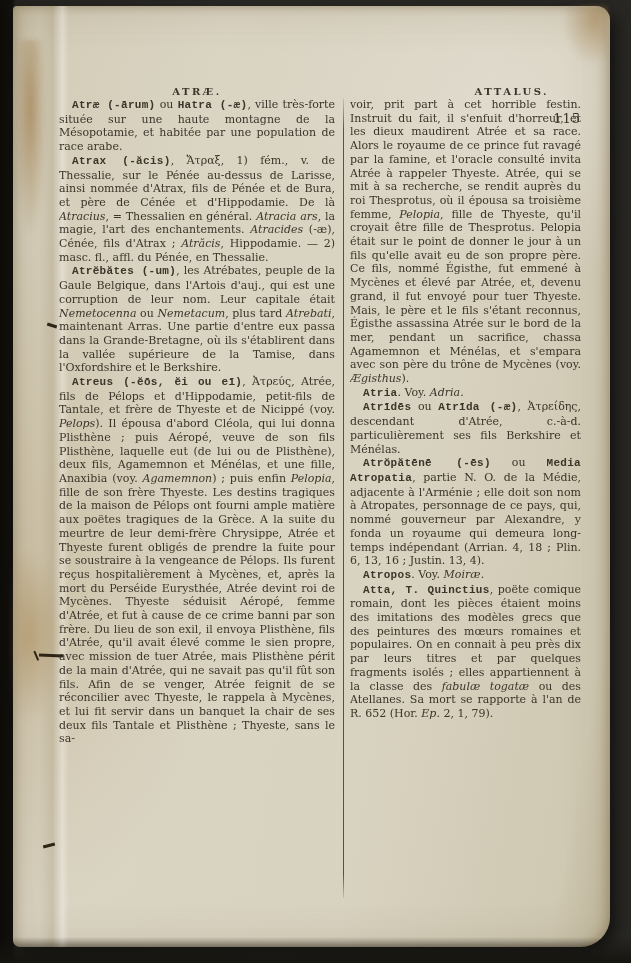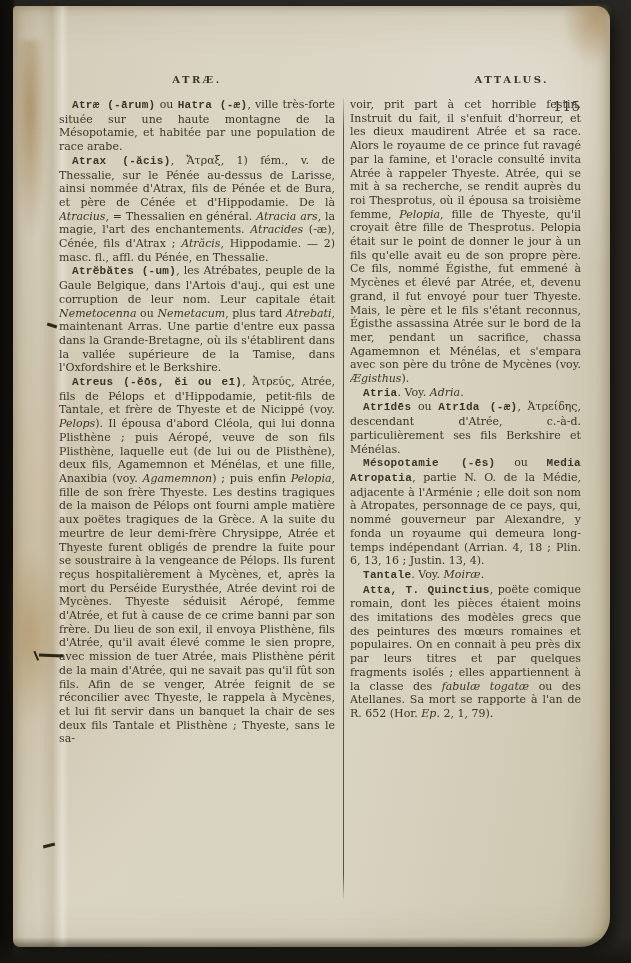--- a/index.html
+++ b/index.html
@@ -30,21 +30,21 @@
   .stain-corner{position:absolute;right:2px;top:0;width:46px;height:60px;
     background:radial-gradient(ellipse at 70% 20%,rgba(150,112,56,.5),rgba(150,112,56,0) 70%);filter:blur(2px);}
   .stitch{position:absolute;background:#2d2516;}
   .stitch-1{left:34px;top:318px;width:10px;height:3px;transform:rotate(18deg);}
   .stitch-2{left:26px;top:648px;width:24px;height:3px;transform:rotate(2deg);}
   .stitch-2:after{content:"";position:absolute;left:-4px;top:-4px;width:6px;height:10px;
     border-left:2px solid #2d2516;transform:rotate(-25deg);}
   .stitch-3{left:30px;top:838px;width:12px;height:3px;transform:rotate(-14deg);}
 
   
-  .running-head{position:absolute;top:68px;left:46px;width:522px;height:20px;
+  .running-head{position:absolute;top:80px;left:46px;width:522px;height:20px;
     color:#3a352b;font-size:10px;font-weight:700;letter-spacing:2.5px;}
   .rh-left{position:absolute;left:0;width:276px;text-align:center;}
   .rh-right{position:absolute;left:290px;width:200px;text-align:right;}
   .rh-num{position:absolute;right:0;top:-3px;font-size:13px;font-weight:400;letter-spacing:1px;margin-top:28px;}
 
   
   .text-block{position:absolute;left:46px;top:92px;width:522px;height:806px;
     overflow:hidden;color:#3b352a;font-size:11px;line-height:13.7px;
     text-align:justify;display:flex;}
   .col{overflow:hidden;}
@@ -81,19 +81,19 @@
           <p class="entry"><span class="hw">Atræ (-ārum)</span><span> ou </span><span class="hw">Hatra (-æ)</span><span>, ville très-forte située sur une haute montagne de la Mésopotamie, et habitée par une population de race arabe.</span></p>
           <p class="entry"><span class="hw">Atrax (-ăcis)</span><span>, Ἄτραξ, 1) fém., v. de Thessalie, sur le Pénée au-dessus de Larisse, ainsi nommée d'Atrax, fils de Pénée et de Bura, et père de Cénée et d'Hippodamie. De là </span><span class="it">Atracius</span><span>, = Thessalien en général. </span><span class="it">Atracia ars</span><span>, la magie, l'art des enchantements. </span><span class="it">Atracides</span><span> (-æ), Cénée, fils d'Atrax ; </span><span class="it">Atrăcis</span><span>, Hippodamie. — 2) masc. fl., affl. du Pénée, en Thessalie.</span></p>
           <p class="entry"><span class="hw">Atrĕbătes (-um)</span><span>, les Atrébates, peuple de la Gaule Belgique, dans l'Artois d'auj., qui est une corruption de leur nom. Leur capitale était </span><span class="it">Nemetocenna</span><span> ou </span><span class="it">Nemetacum</span><span>, plus tard </span><span class="it">Atrebati</span><span>, maintenant Arras. Une partie d'entre eux passa dans la Grande-Bretagne, où ils s'établirent dans la vallée supérieure de la Tamise, dans l'Oxfordshire et le Berkshire.</span></p>
           <p class="entry"><span class="hw">Atreus (-ĕōs, ĕi ou eī)</span><span>, Ἀτρεύς, Atrée, fils de Pélops et d'Hippodamie, petit-fils de Tantale, et frère de Thyeste et de Nicippé (voy. </span><span class="it">Pelops</span><span>). Il épousa d'abord Cléola, qui lui donna Plisthène ; puis Aéropé, veuve de son fils Plisthène, laquelle eut (de lui ou de Plisthène), deux fils, Agamemnon et Ménélas, et une fille, Anaxibia (voy. </span><span class="it">Agamemnon</span><span>) ; puis enfin </span><span class="it">Pelopia</span><span>, fille de son frère Thyeste. Les destins tragiques de la maison de Pélops ont fourni ample matière aux poëtes tragiques de la Grèce. A la suite du meurtre de leur demi-frère Chrysippe, Atrée et Thyeste furent obligés de prendre la fuite pour se soustraire à la vengeance de Pélops. Ils furent reçus hospitalièrement à Mycènes, et, après la mort du Perséide Eurysthée, Atrée devint roi de Mycènes. Thyeste séduisit Aéropé, femme d'Atrée, et fut à cause de ce crime banni par son frère. Du lieu de son exil, il envoya Plisthène, fils d'Atrée, qu'il avait élevé comme le sien propre, avec mission de tuer Atrée, mais Plisthène périt de la main d'Atrée, qui ne savait pas qu'il fût son fils. Afin de se venger, Atrée feignit de se réconcilier avec Thyeste, le rappela à Mycènes, et lui fit servir dans un banquet la chair de ses deux fils Tantale et Plisthène ; Thyeste, sans le sa-</span></p>
         </div>
       <div class="col-rule"></div>
       <div class="col col-right">
           <p class="entry no-indent"><span>voir, prit part à cet horrible festin. Instruit du fait, il s'enfuit d'horreur, et les dieux maudirent Atrée et sa race. Alors le royaume de ce prince fut ravagé par la famine, et l'oracle consulté invita Atrée à rappeler Thyeste. Atrée, qui se mit à sa recherche, se rendit auprès du roi Thesprotus, où il épousa sa troisième femme, </span><span class="it">Pelopia</span><span>, fille de Thyeste, qu'il croyait être fille de Thesprotus. Pelopia était sur le point de donner le jour à un fils qu'elle avait eu de son propre père. Ce fils, nommé Égisthe, fut emmené à Mycènes et élevé par Atrée, et, devenu grand, il fut envoyé pour tuer Thyeste. Mais, le père et le fils s'étant reconnus, Égisthe assassina Atrée sur le bord de la mer, pendant un sacrifice, chassa Agamemnon et Ménélas, et s'empara avec son père du trône de Mycènes (voy. </span><span class="it">Ægisthus</span><span>).</span></p>
           <p class="entry"><span class="hw">Atria</span><span>. Voy. </span><span class="it">Adria</span><span>.</span></p>
           <p class="entry"><span class="hw">Atrīdēs</span><span> ou </span><span class="hw">Atrīda (-æ)</span><span>, Ἀτρείδης, descendant d'Atrée, c.-à-d. particulièrement ses fils Berkshire et Ménélas.</span></p>
-          <p class="entry"><span class="hw">Mésopotamie (-ēs)</span><span> ou </span><span class="hw">Media Atropatia</span><span>, partie N. O. de la Médie, adjacente à l'Arménie ; elle doit son nom à Atropates, personnage de ce pays, qui, nommé gouverneur par Alexandre, y fonda un royaume qui demeura long-temps indépendant (Arrian. 4, 18 ; Plin. 6, 13, 16 ; Justin. 13, 4).</span></p>
-          <p class="entry"><span class="hw">Tantale</span><span>. Voy. </span><span class="it">Moiræ</span><span>.</span></p>
+          <p class="entry"><span class="hw">Atrŏpătēnē (-ēs)</span><span> ou </span><span class="hw">Media Atropatia</span><span>, partie N. O. de la Médie, adjacente à l'Arménie ; elle doit son nom à Atropates, personnage de ce pays, qui, nommé gouverneur par Alexandre, y fonda un royaume qui demeura long-temps indépendant (Arrian. 4, 18 ; Plin. 6, 13, 16 ; Justin. 13, 4).</span></p>
+          <p class="entry"><span class="hw">Atropos</span><span>. Voy. </span><span class="it">Moiræ</span><span>.</span></p>
           <p class="entry"><span class="hw">Atta, T. Quinctius</span><span>, poëte comique romain, dont les pièces étaient moins des imitations des modèles grecs que des peintures des mœurs romaines et populaires. On en connait à peu près dix par leurs titres et par quelques fragments isolés ; elles appartiennent à la classe des </span><span class="it">fabulæ togatæ</span><span> ou des Atellanes. Sa mort se rapporte à l'an de R. 652 (Hor. </span><span class="it">Ep.</span><span> 2, 1, 79).</span></p>
         </div>
     </div>
   </div>
 </div>
 
 </body></html>

